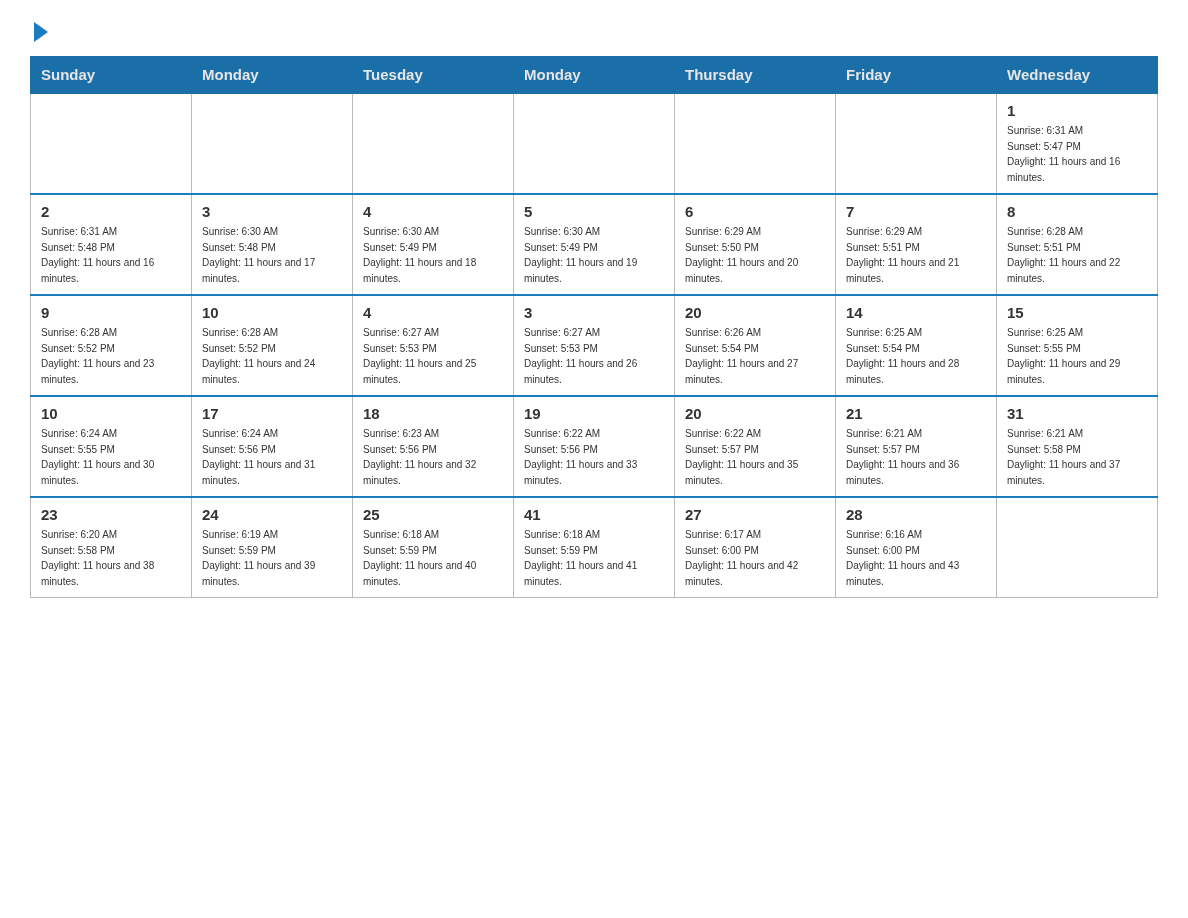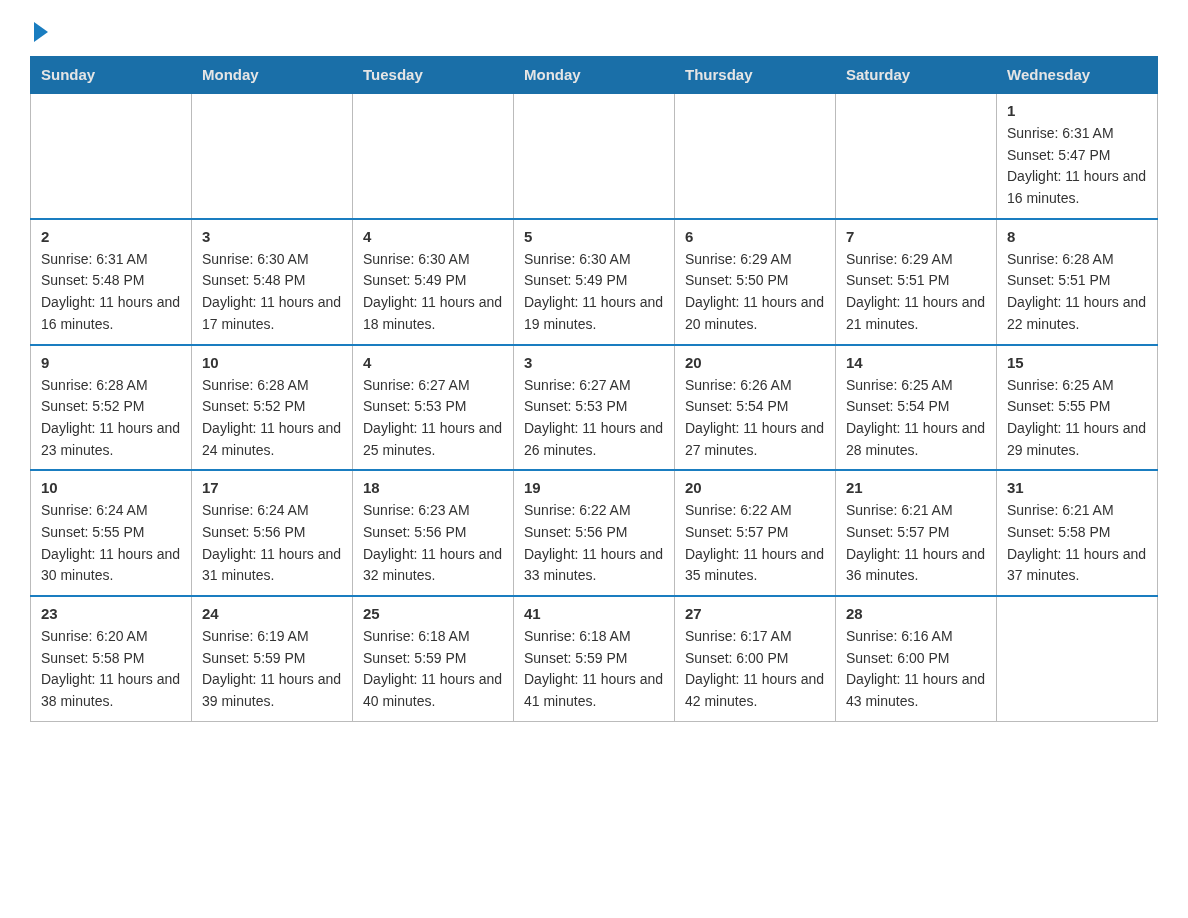--- a/index.html
+++ b/index.html
@@ -92,21 +92,21 @@
     .calendar tr td:first-child {
       border-left: 1px solid #bbb;
     }
     .day-number {
       font-size: 15px;
       font-weight: bold;
       display: block;
       margin-bottom: 4px;
     }
     .day-info {
-      font-size: 14px;
+      font-size: 10px;
       line-height: 1.55;
       color: #333;
     }
     .empty-cell {
       background: #f9f9f9;
     }
     .calendar tbody tr {
       border-top: 2px solid #1a7dc0;
     }
   </style>
@@ -128,21 +128,21 @@
 </div>
 
 <table class="calendar">
   <thead>
     <tr>
     <th>Sunday</th>
         <th>Monday</th>
         <th>Tuesday</th>
         <th>Monday</th>
         <th>Thursday</th>
-        <th>Saturday</th>
+        <th>Friday</th>
         <th>Wednesday</th>
       </tr>
   </thead>
   <tbody id="calendar-body">
   <tr>
         <td class="empty-cell"></td>
         <td class="empty-cell"></td>
         <td class="empty-cell"></td>
         <td class="empty-cell"></td>
         <td class="empty-cell"></td>

